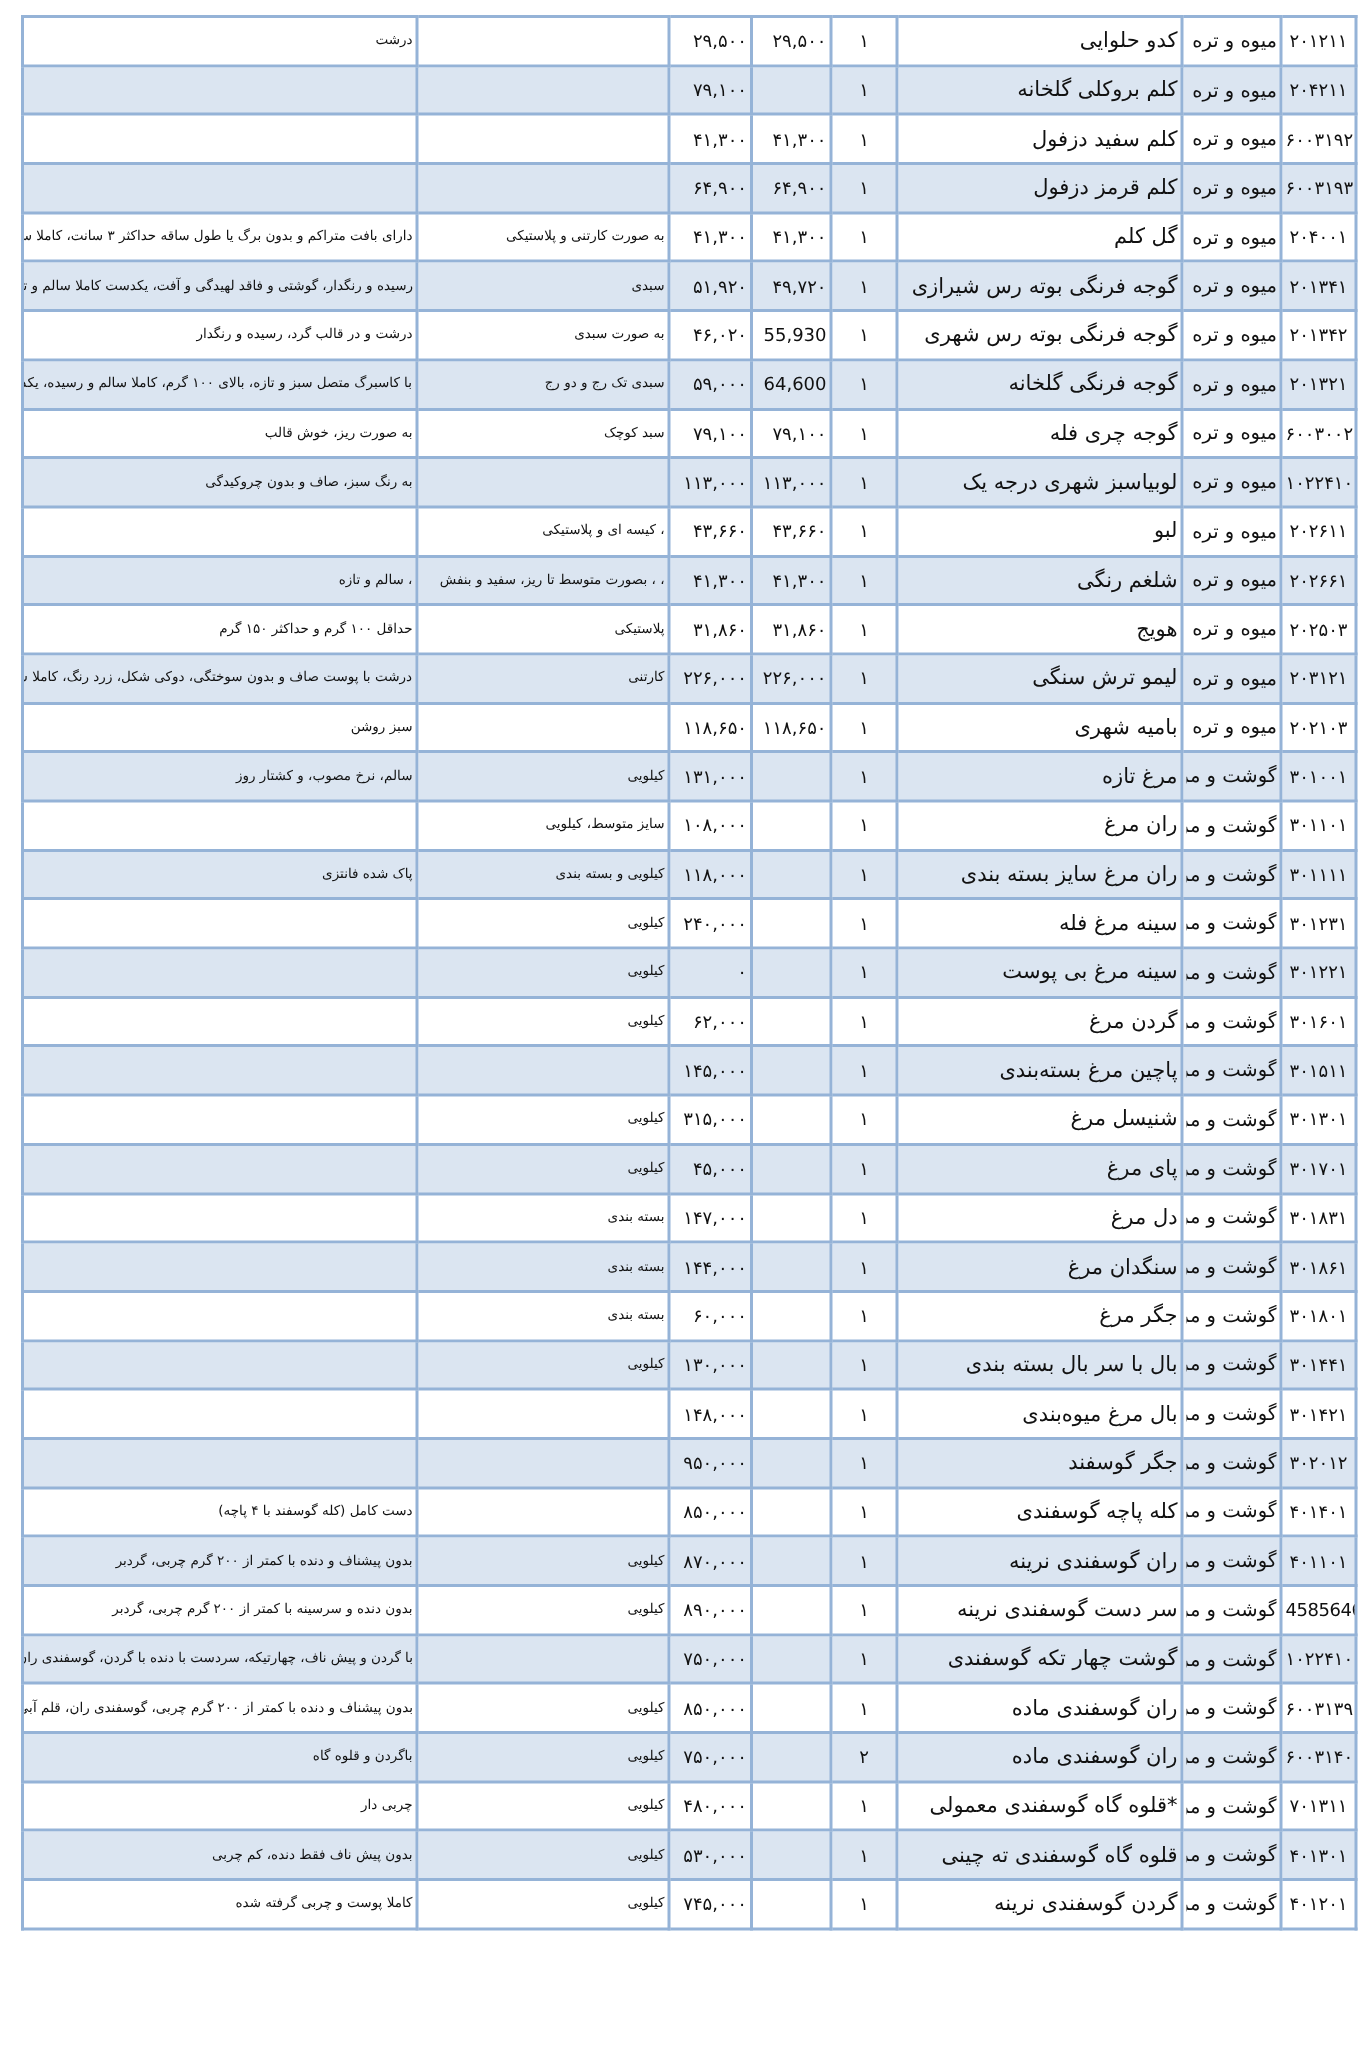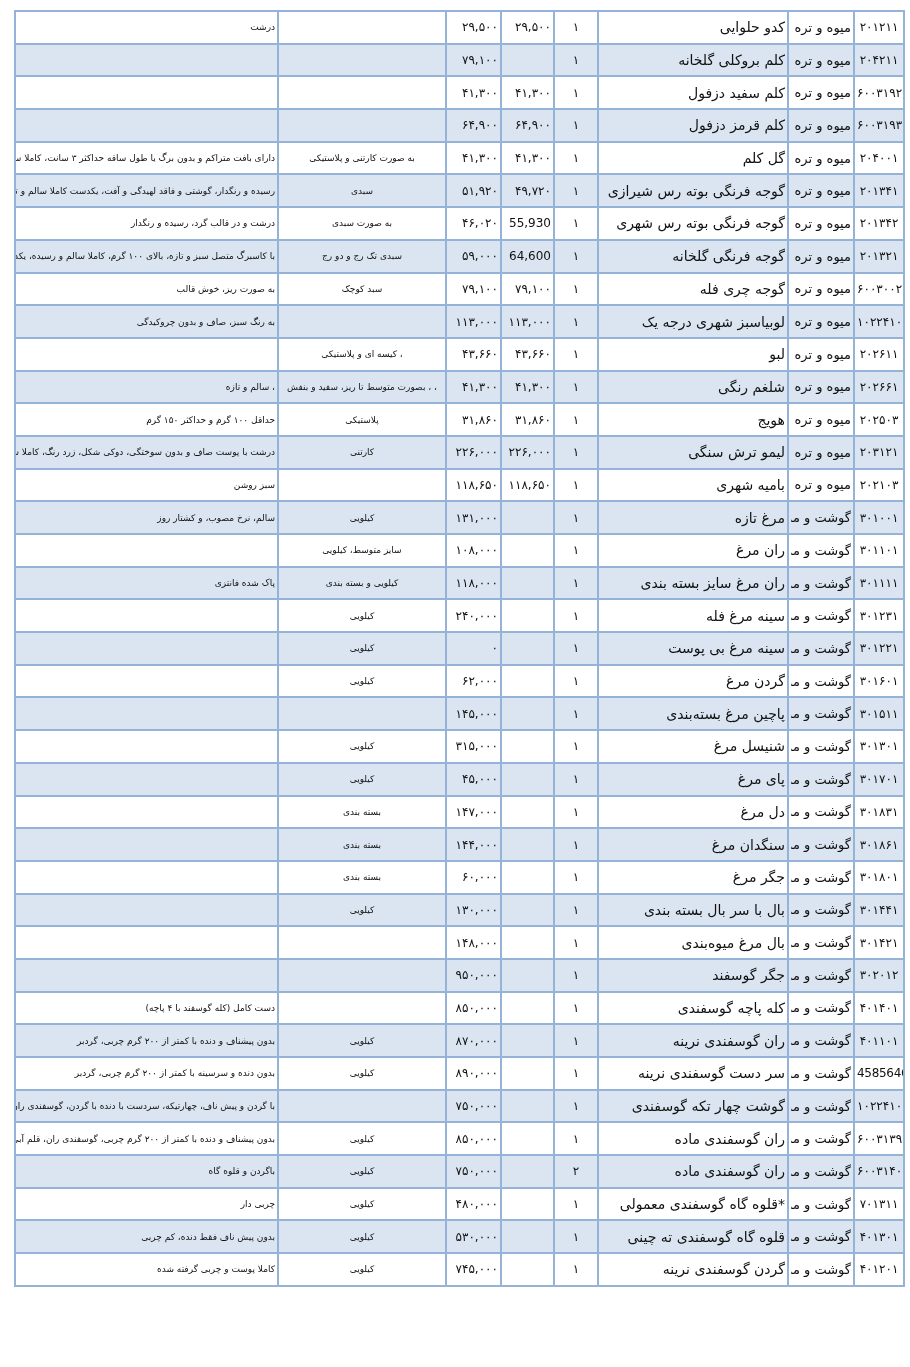--- a/index.html
+++ b/index.html
@@ -12,21 +12,21 @@
   table.price-table td {
     border:2px solid #95b3d7;
     height:30.7px; padding:0 2px;
     overflow:hidden; white-space:nowrap;
     color:#111;
     vertical-align:middle;
   }
   tr.alt td { background:#dbe5f1; }
   tr.norm td { background:#ffffff; }
   td.desc { font-size:9px; text-align:right; white-space:normal; line-height:12px; direction:rtl; }
-  td.pack { font-size:9px; text-align:center; white-space:normal; line-height:12px; direction:rtl; }
+  td.pack { font-size:9px; text-align:right; white-space:normal; line-height:12px; direction:rtl; }
   td.num { font-size:12px; text-align:right; padding-right:4px; direction:ltr; }
   td.qty { font-size:12px; text-align:center; }
   td.name { font-size:14px; text-align:right; direction:rtl; }
   td.cat { font-size:13px; text-align:left; direction:rtl; padding:0; }
   td.cat span { display:block; white-space:nowrap; overflow:hidden; text-align:left; direction:rtl; }
   td.code { font-size:12px; text-align:center; padding:0 1px 0 0; direction:ltr; letter-spacing:-0.3px; }
 </style>
 </head>
 <body>
 

